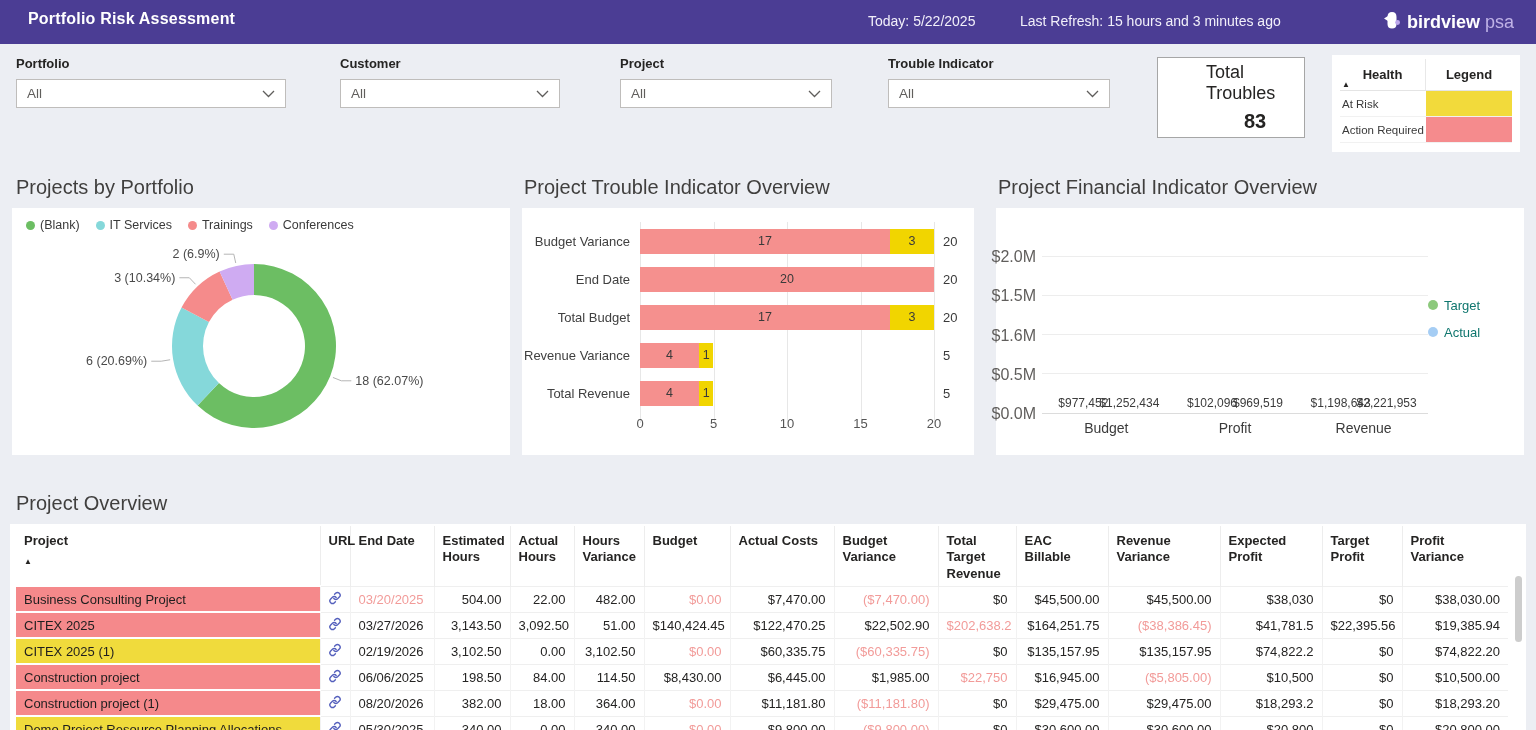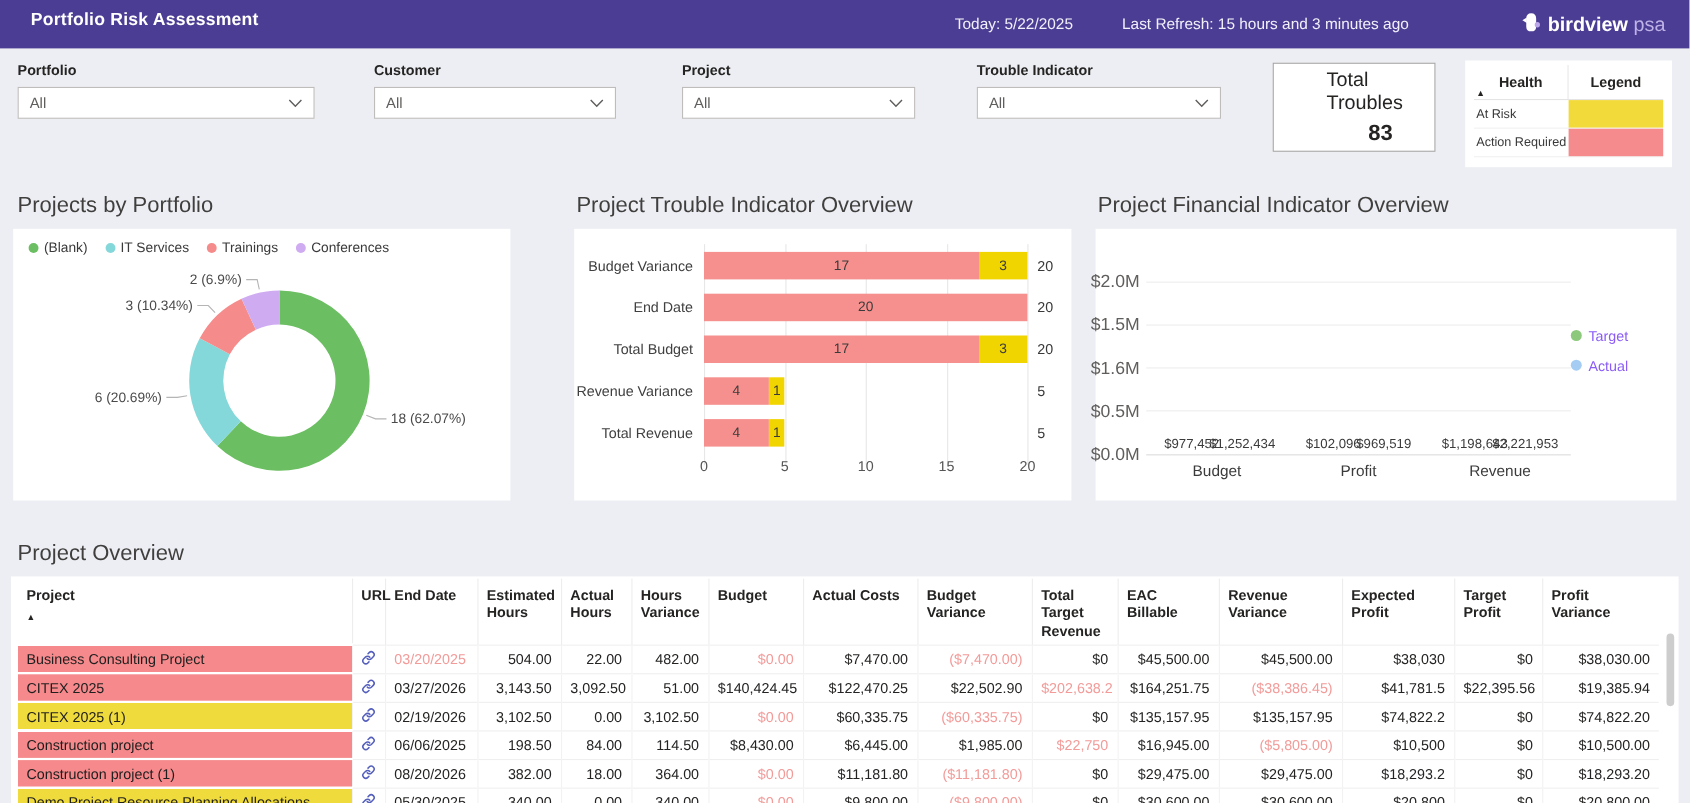--- a/index.html
+++ b/index.html
@@ -44,21 +44,21 @@
   .hl-color { width:100%; height:100%; }
 
   
   .sec-title { position:absolute; font-size:20px; color:#403f3e; }
   #st0 { left:16px;  top:176px; }
   #st1 { left:524px; top:176px; }
   #st2 { left:998px; top:176px; }
   #st3 { left:16px;  top:492px; }
 
   .card { position:absolute; background:#fff; }
-  #card0 { left:12px;  top:208px; width:452px; height:247px; }
+  #card0 { left:12px;  top:208px; width:498px; height:247px; }
   #card1 { left:522px; top:208px; width:452px; height:247px; }
   #card2 { left:996px; top:208px; width:528px; height:247px; }
 
   
   .donut-legend { display:flex; gap:16px; padding:10px 0 0 14px; flex-wrap:wrap; }
   .dl-item { display:flex; align-items:center; gap:5px; }
   .dl-dot { width:9px; height:9px; border-radius:50%; }
   .dl-text { font-size:12.5px; color:#3a3a3a; }
   #donut-svg { display:block; }
   .donut-label { font-size:12.5px; fill:#4a4a4a; }
@@ -85,21 +85,21 @@
   .fc-gline { position:absolute; left:0; right:0; height:1px; background:#ededed; }
   .fc-groups { position:absolute; inset:0; display:flex; align-items:flex-end; justify-content:space-around; }
   .fc-group { display:flex; align-items:flex-end; }
   .fc-bar { width:46px; position:relative; }
   .fc-blab { position:absolute; bottom:100%; margin-bottom:3px; left:50%; transform:translateX(-50%); white-space:nowrap; font-size:12px; color:#3b3b3b; }
   .fc-cats { display:flex; justify-content:space-around; margin-top:6px; }
   .fc-cat { font-size:14px; color:#3b3b3b; width:100px; text-align:center; }
   .fc-legend { width:92px; display:flex; flex-direction:column; justify-content:center; gap:12px; padding-bottom:36px; }
   .fc-litem { display:flex; align-items:center; gap:6px; }
   .fc-ldot { width:10px; height:10px; border-radius:50%; }
-  .fc-ltext { font-size:13px; color:#8b5cf6; }
+  .fc-ltext { font-size:13px; color:#0f766e; }
 
   
   .table-wrap { position:absolute; left:10px; top:524px; width:1516px; height:206px; background:#fff; padding:2px 0 0 6px; overflow:hidden; }
   table { border-collapse:collapse; table-layout:fixed; width:1492px; }
   th { text-align:left; vertical-align:top; font-size:13px; font-weight:bold; color:#252423; padding:7px 8px 4px 8px; line-height:1.25; border-left:1px solid #ededed; }
   th:first-child { border-left:none; }
   thead tr { border-bottom:1px solid #e0e0e0; height:50px; }
   td { font-size:13px; color:#252423; padding:4px 8px; height:26px; border-left:1px solid #f2f2f2; border-top:1px solid #efefef; white-space:nowrap; overflow:hidden; }
   td:first-child { border-left:none; }
   td.num { text-align:right; padding-right:8px; }

